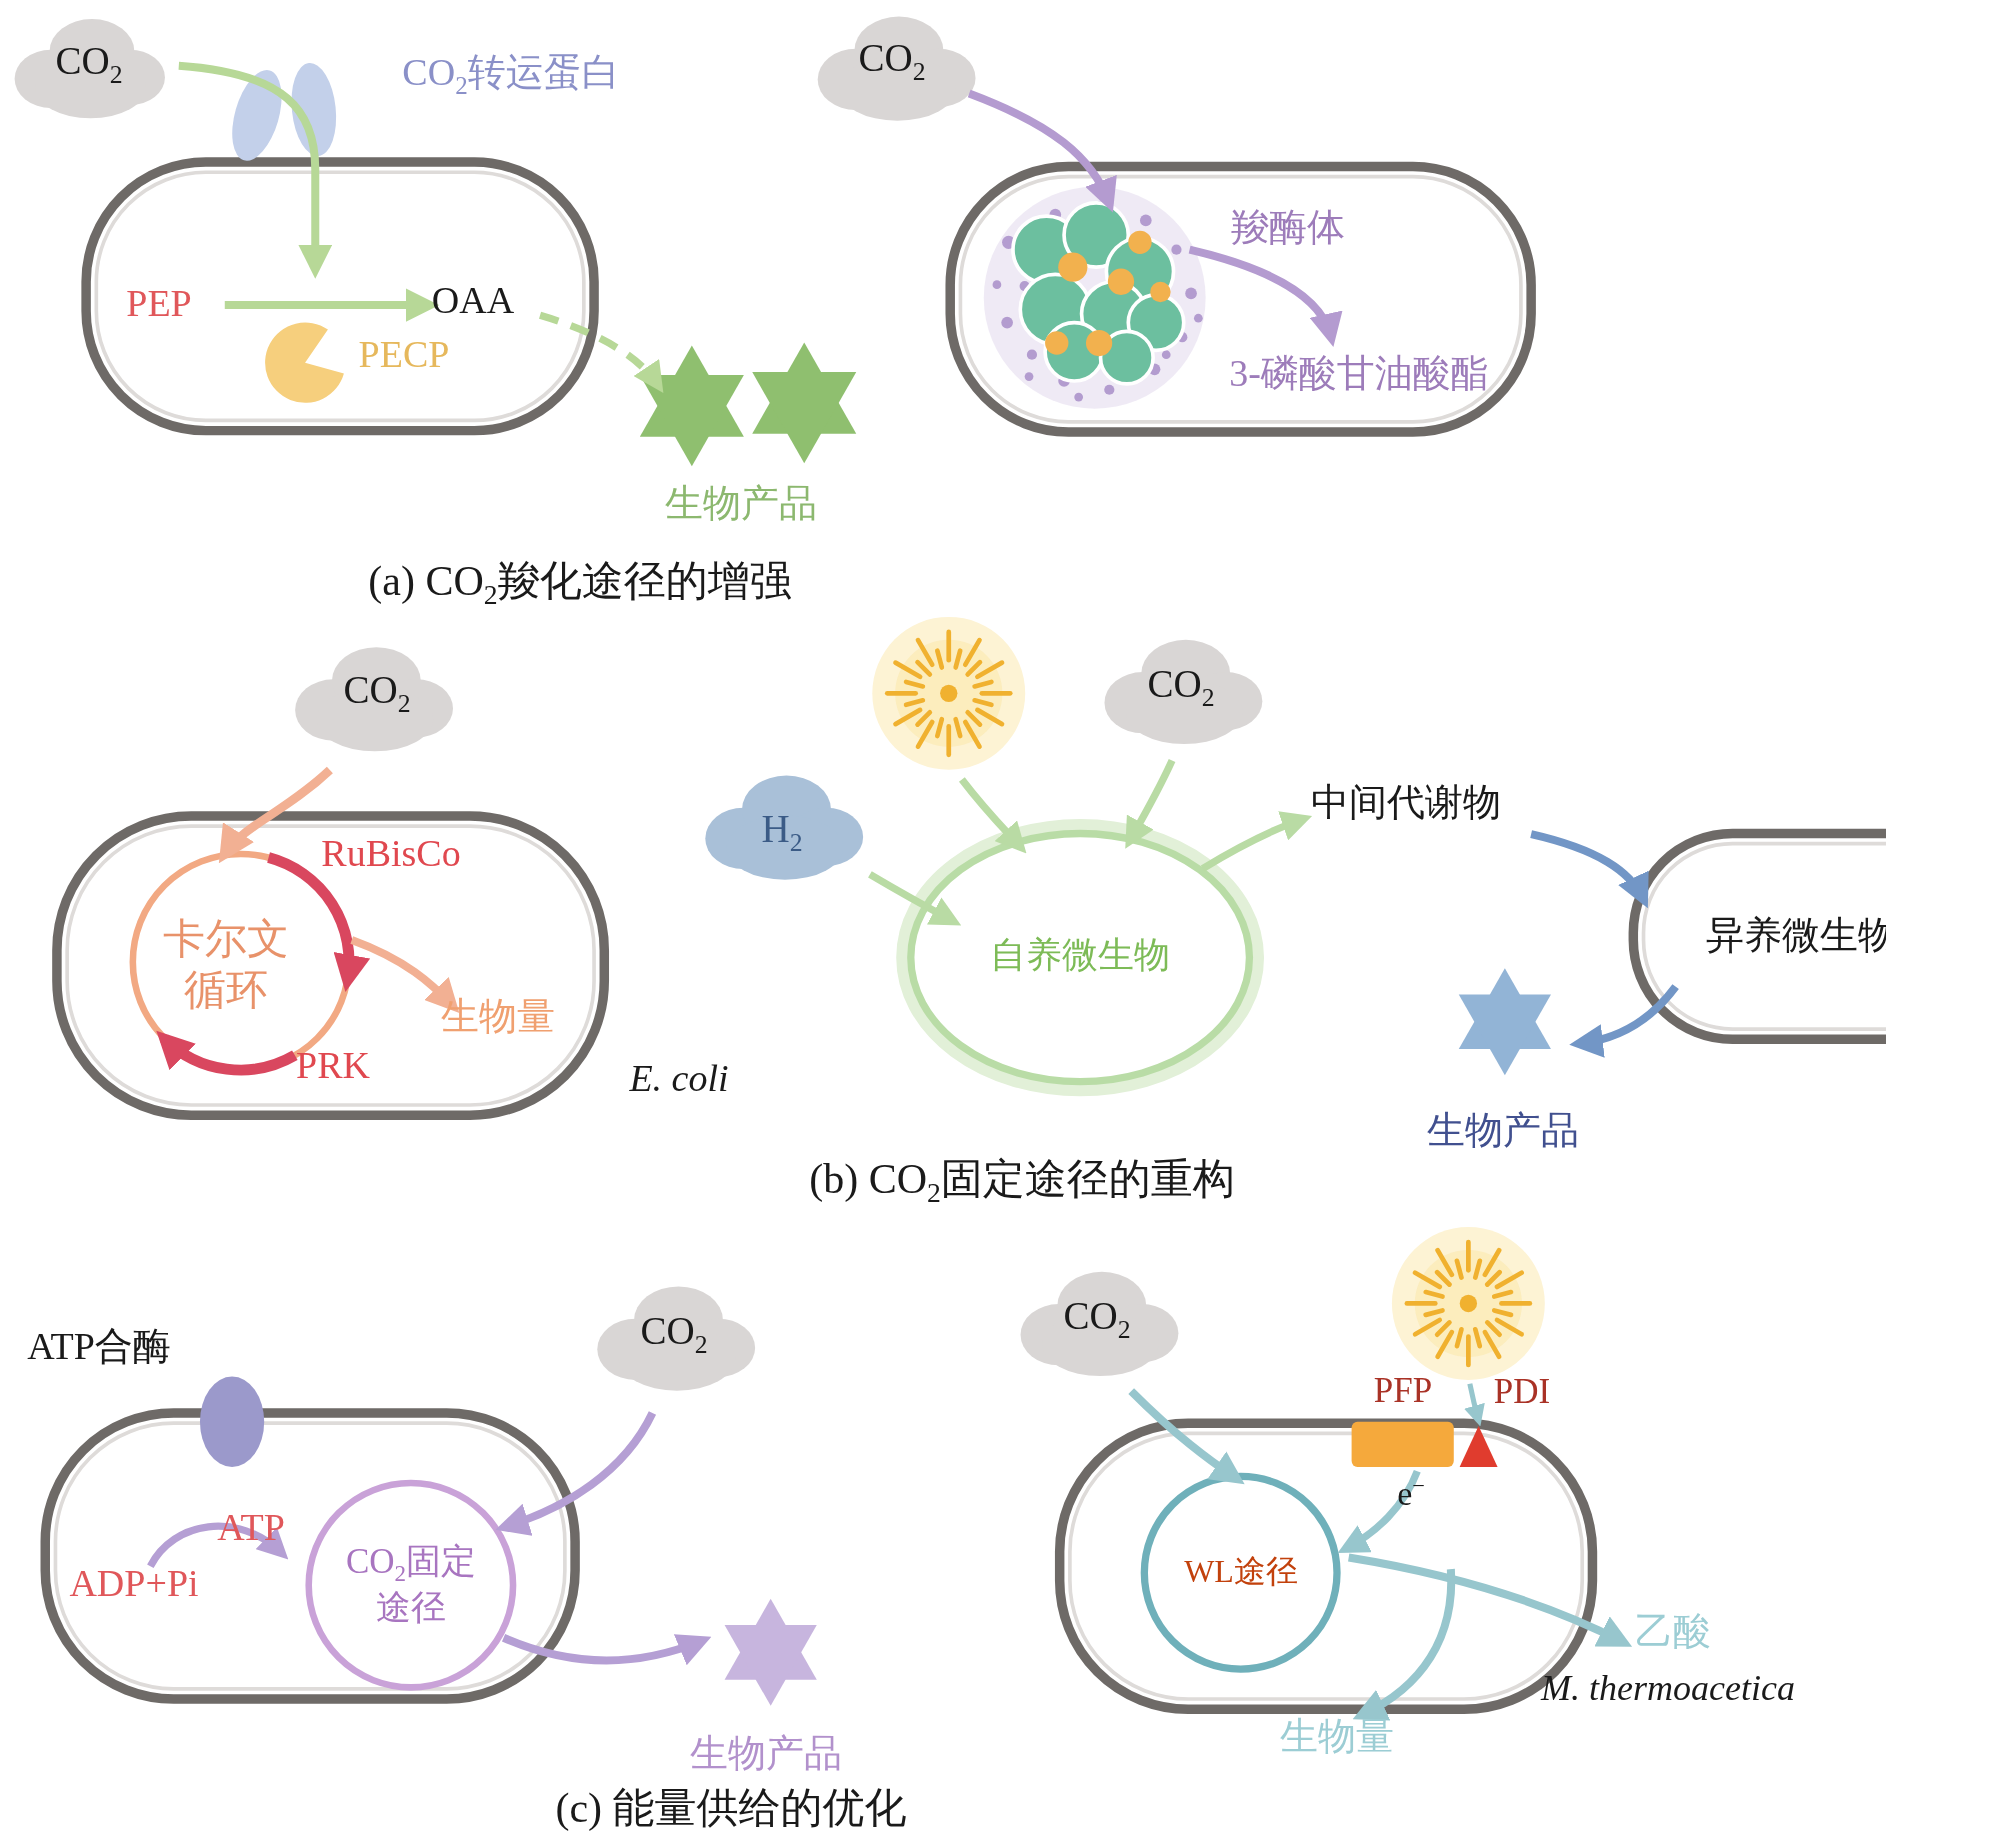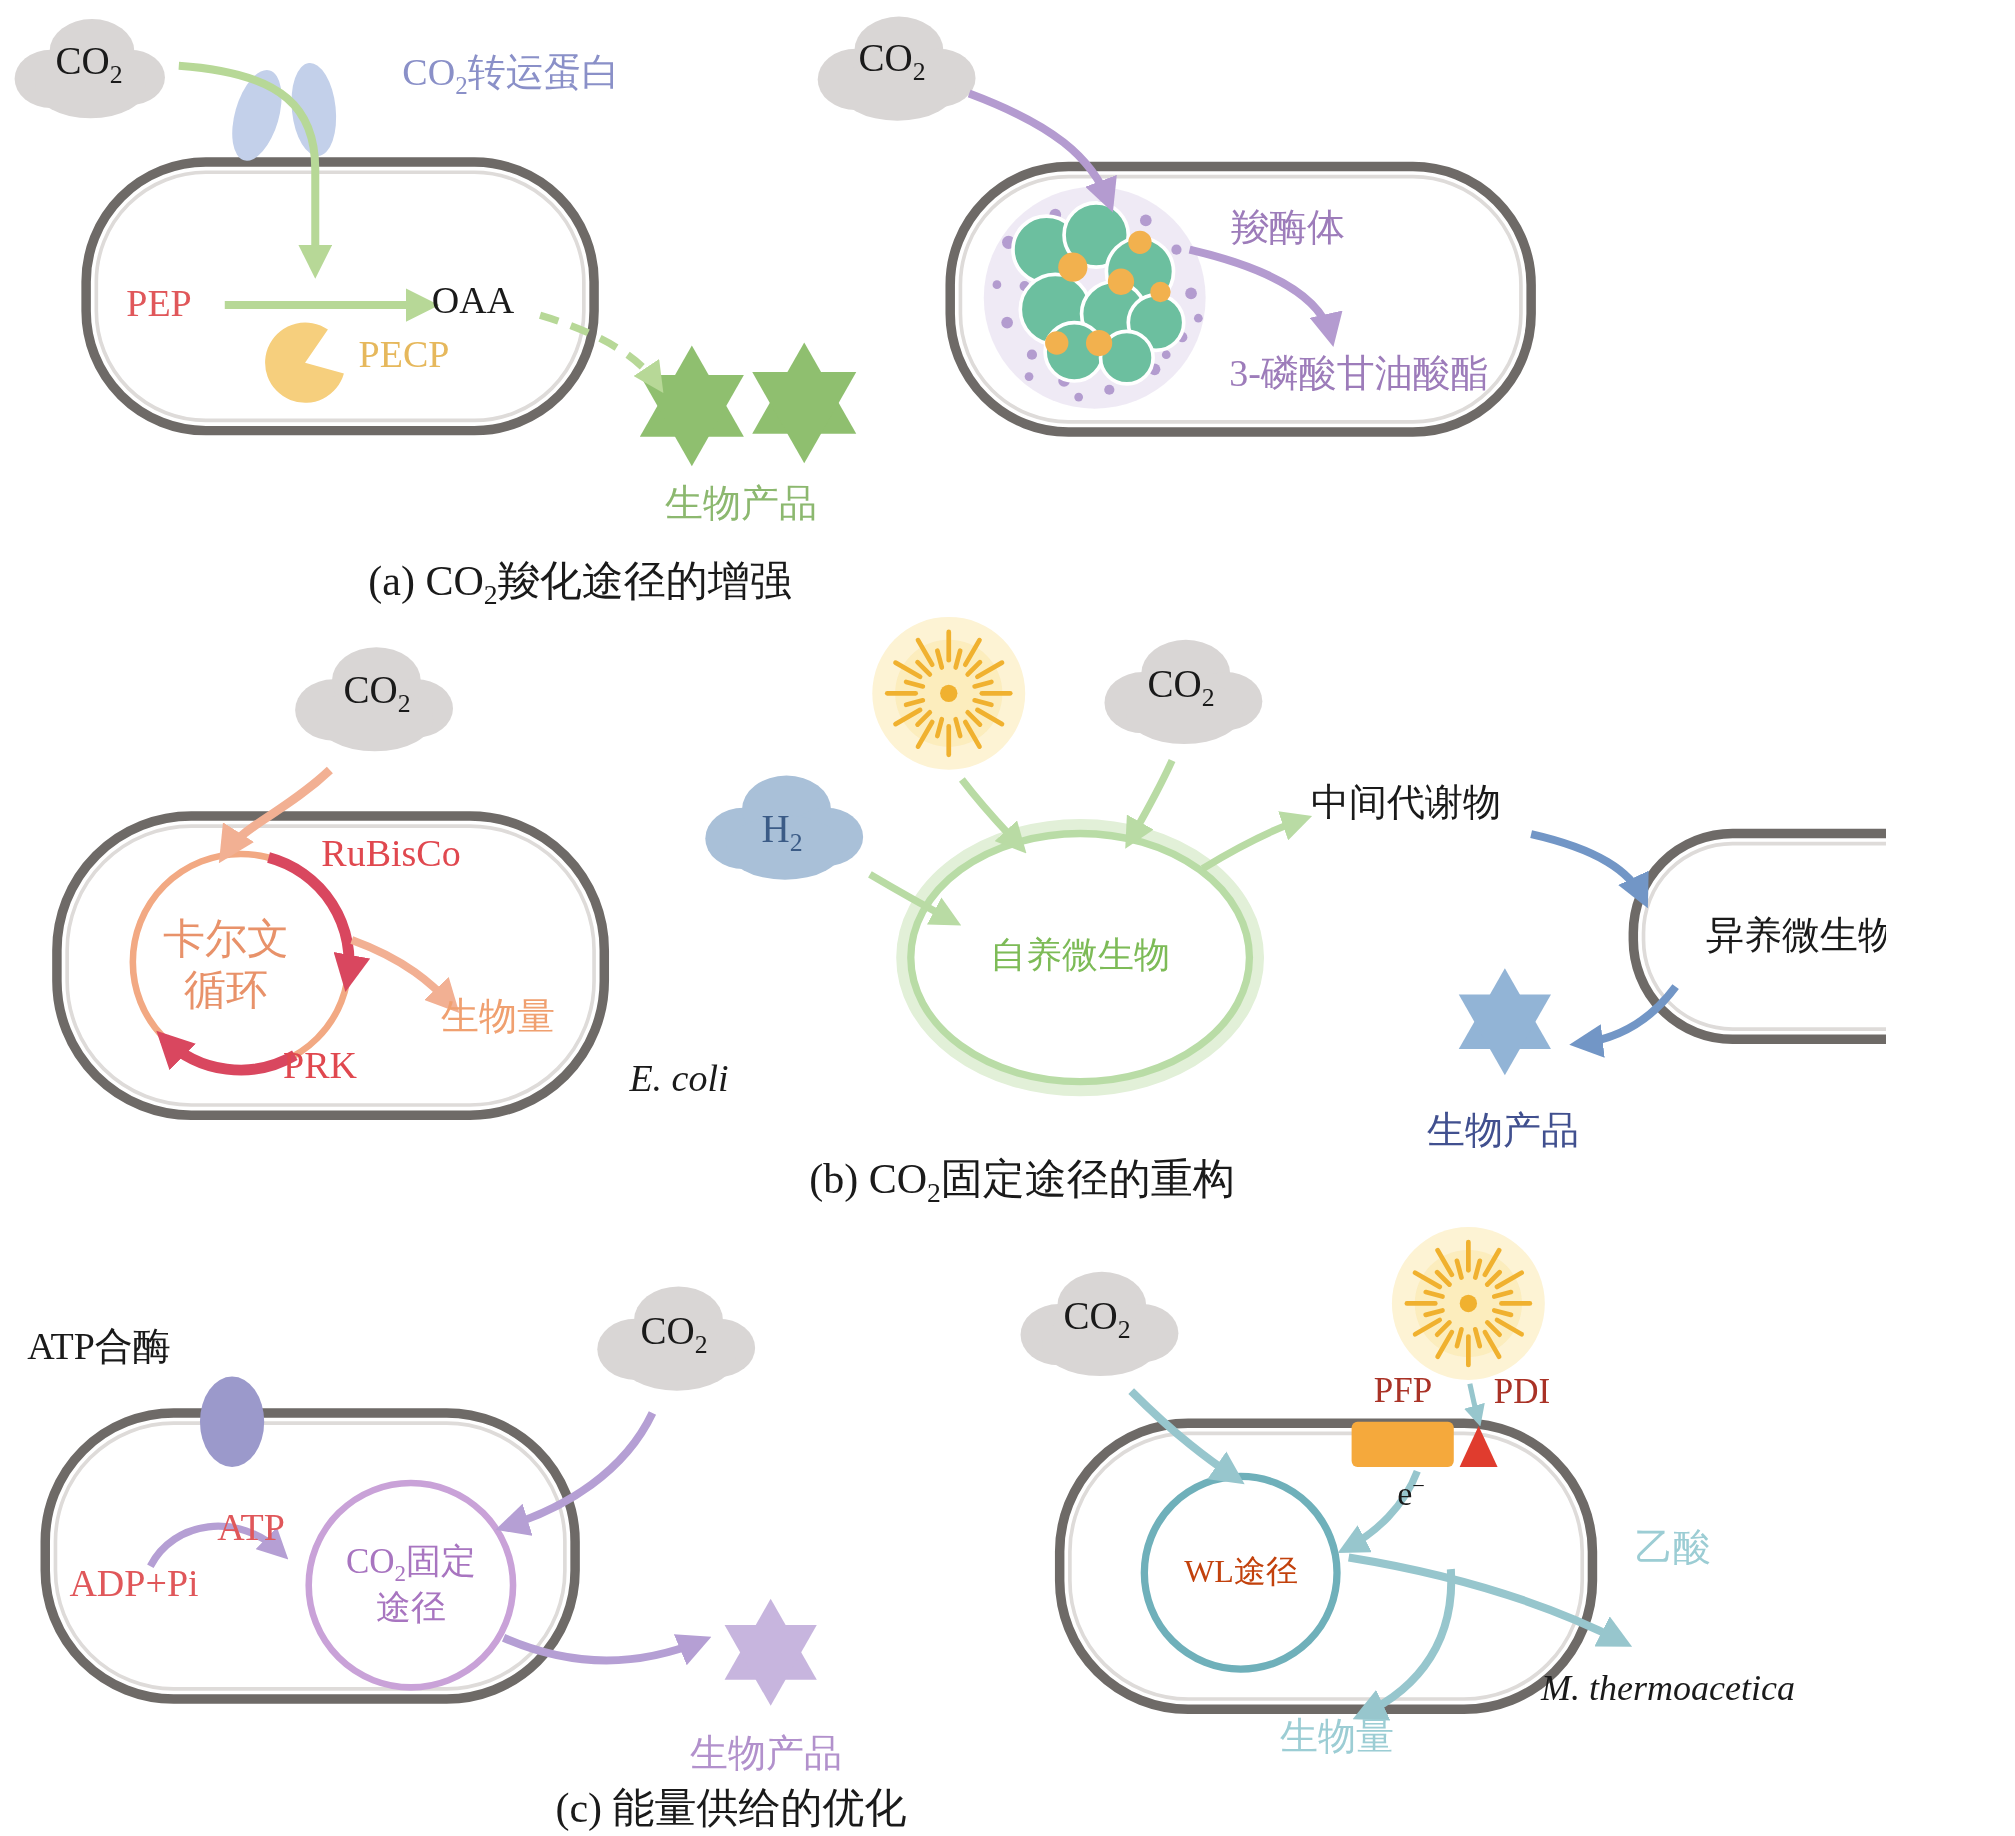--- a/index.html
+++ b/index.html
@@ -239,21 +239,21 @@
   <div class="label" style="left:741px; top:504px; color:#8cb86f;">生物产品</div>
   <div class="label caption" style="left:580px; top:584px;"><span>(a) CO</span><sub>2</sub><span>羧化途径的增强</span></div>
   <div class="label" style="left:1288px; top:228px; color:#9d7cba;">羧酶体</div>
   <div class="label" style="left:1359px; top:374px; color:#9d7cba;">3-磷酸甘油酸酯</div>
 
   <div class="label" style="left:391px; top:854px; color:#e0484f;">RuBisCo</div>
   <div class="label two-line" style="left:226px; top:965px; color:#e8926a; font-size:42px;">
     <div>卡尔文</div>
     <div>循环</div>
   </div>
-  <div class="label" style="left:320px; top:1066px; color:#e0484f;">PRK</div>
+  <div class="label" style="left:333px; top:1066px; color:#e0484f;">PRK</div>
   <div class="label" style="left:498px; top:1017px; color:#f0a070;">生物量</div>
   <div class="label italic" style="left:679px; top:1079px;">E. coli</div>
 
   <div class="label" style="left:1080px; top:956px; color:#7dbb57; font-size:36px;">自养微生物</div>
   <div class="label" style="left:1406px; top:803px;">中间代谢物</div>
   <div class="label" style="left:1758px; top:936px;margin-left:43px;">异养微生物</div>
   <div class="label" style="left:1503px; top:1131px; color:#41508f;">生物产品</div>
   <div class="label caption" style="left:1022px; top:1182px;"><span>(b) CO</span><sub>2</sub><span>固定途径的重构</span></div>
 
   <div class="label" style="left:99px; top:1347px;">ATP合酶</div>
@@ -263,19 +263,19 @@
     <div><span>CO</span><sub>2</sub><span>固定</span></div>
     <div>途径</div>
   </div>
   <div class="label" style="left:766px; top:1754px; color:#b291cc;">生物产品</div>
   <div class="label caption" style="left:731px; top:1808px;">(c) 能量供给的优化</div>
 
   <div class="label" style="left:1403px; top:1391px; color:#a93226; font-size:35px;">PFP</div>
   <div class="label" style="left:1522px; top:1392px; color:#a93226; font-size:35px;">PDI</div>
   <div class="label" style="left:1411px; top:1493px; font-size:34px;"><span>e</span><sup>−</sup></div>
   <div class="label" style="left:1241px; top:1571px; color:#c2410c; font-size:32px;">WL途径</div>
-  <div class="label" style="left:1673px; top:1548px; color:#9ccdd4;">乙酸</div>
+  <div class="label" style="left:1673px; top:1632px; color:#9ccdd4;">乙酸</div>
   <div class="label" style="left:1337px; top:1737px; color:#9ccdd4;">生物量</div>
   <div class="label italic" style="left:1668px; top:1689px; font-size:36px;">M. thermoacetica</div>
 
 </div>
 </div>
 
 
 </body></html>

